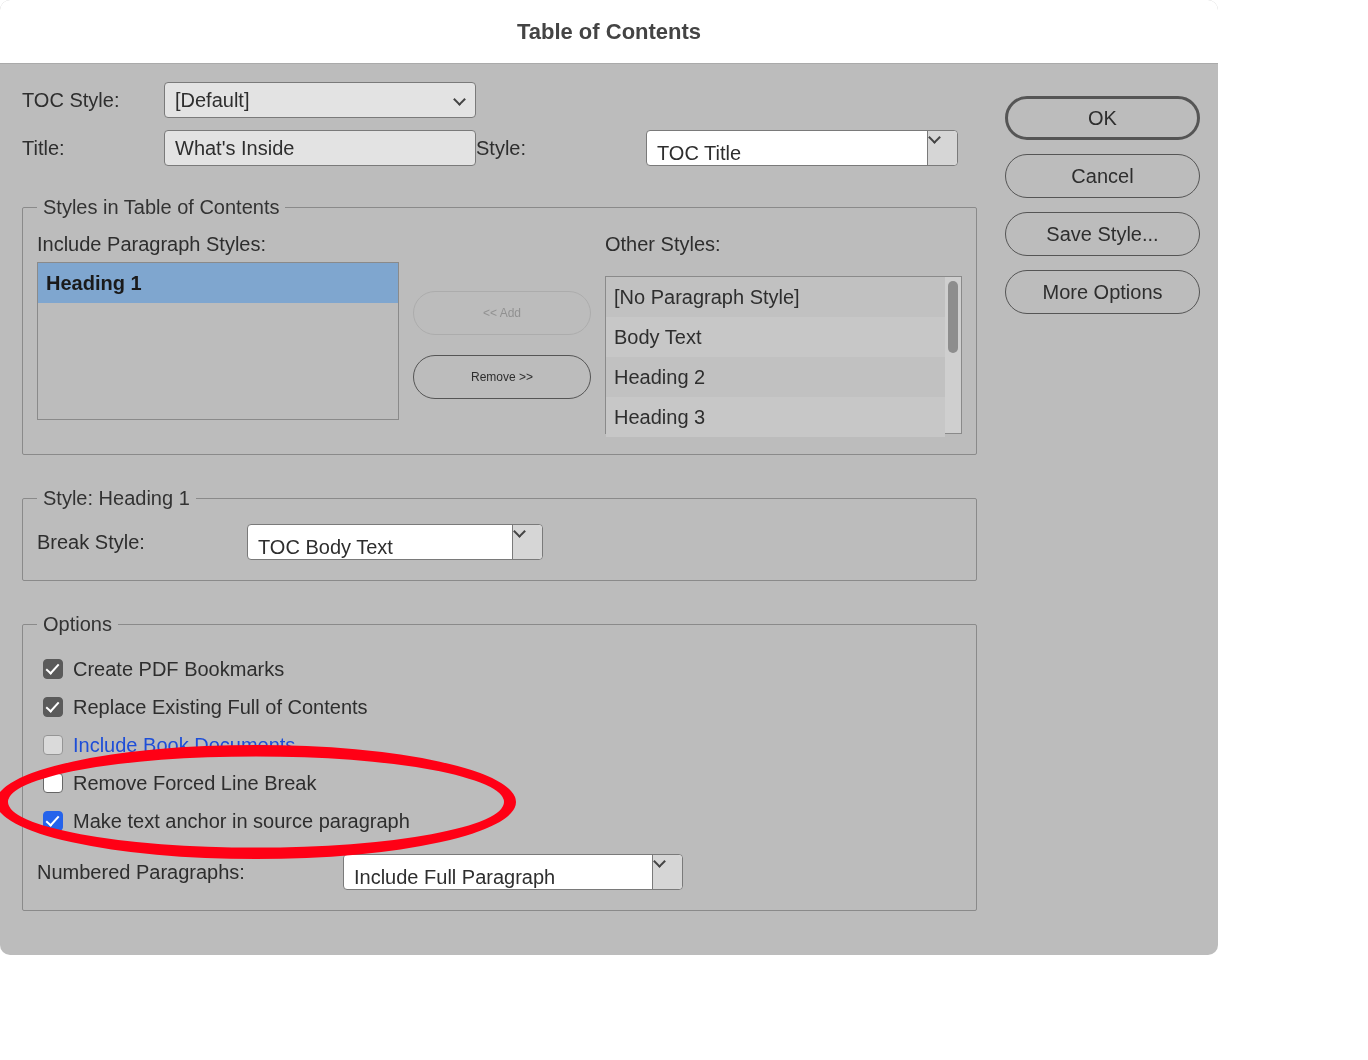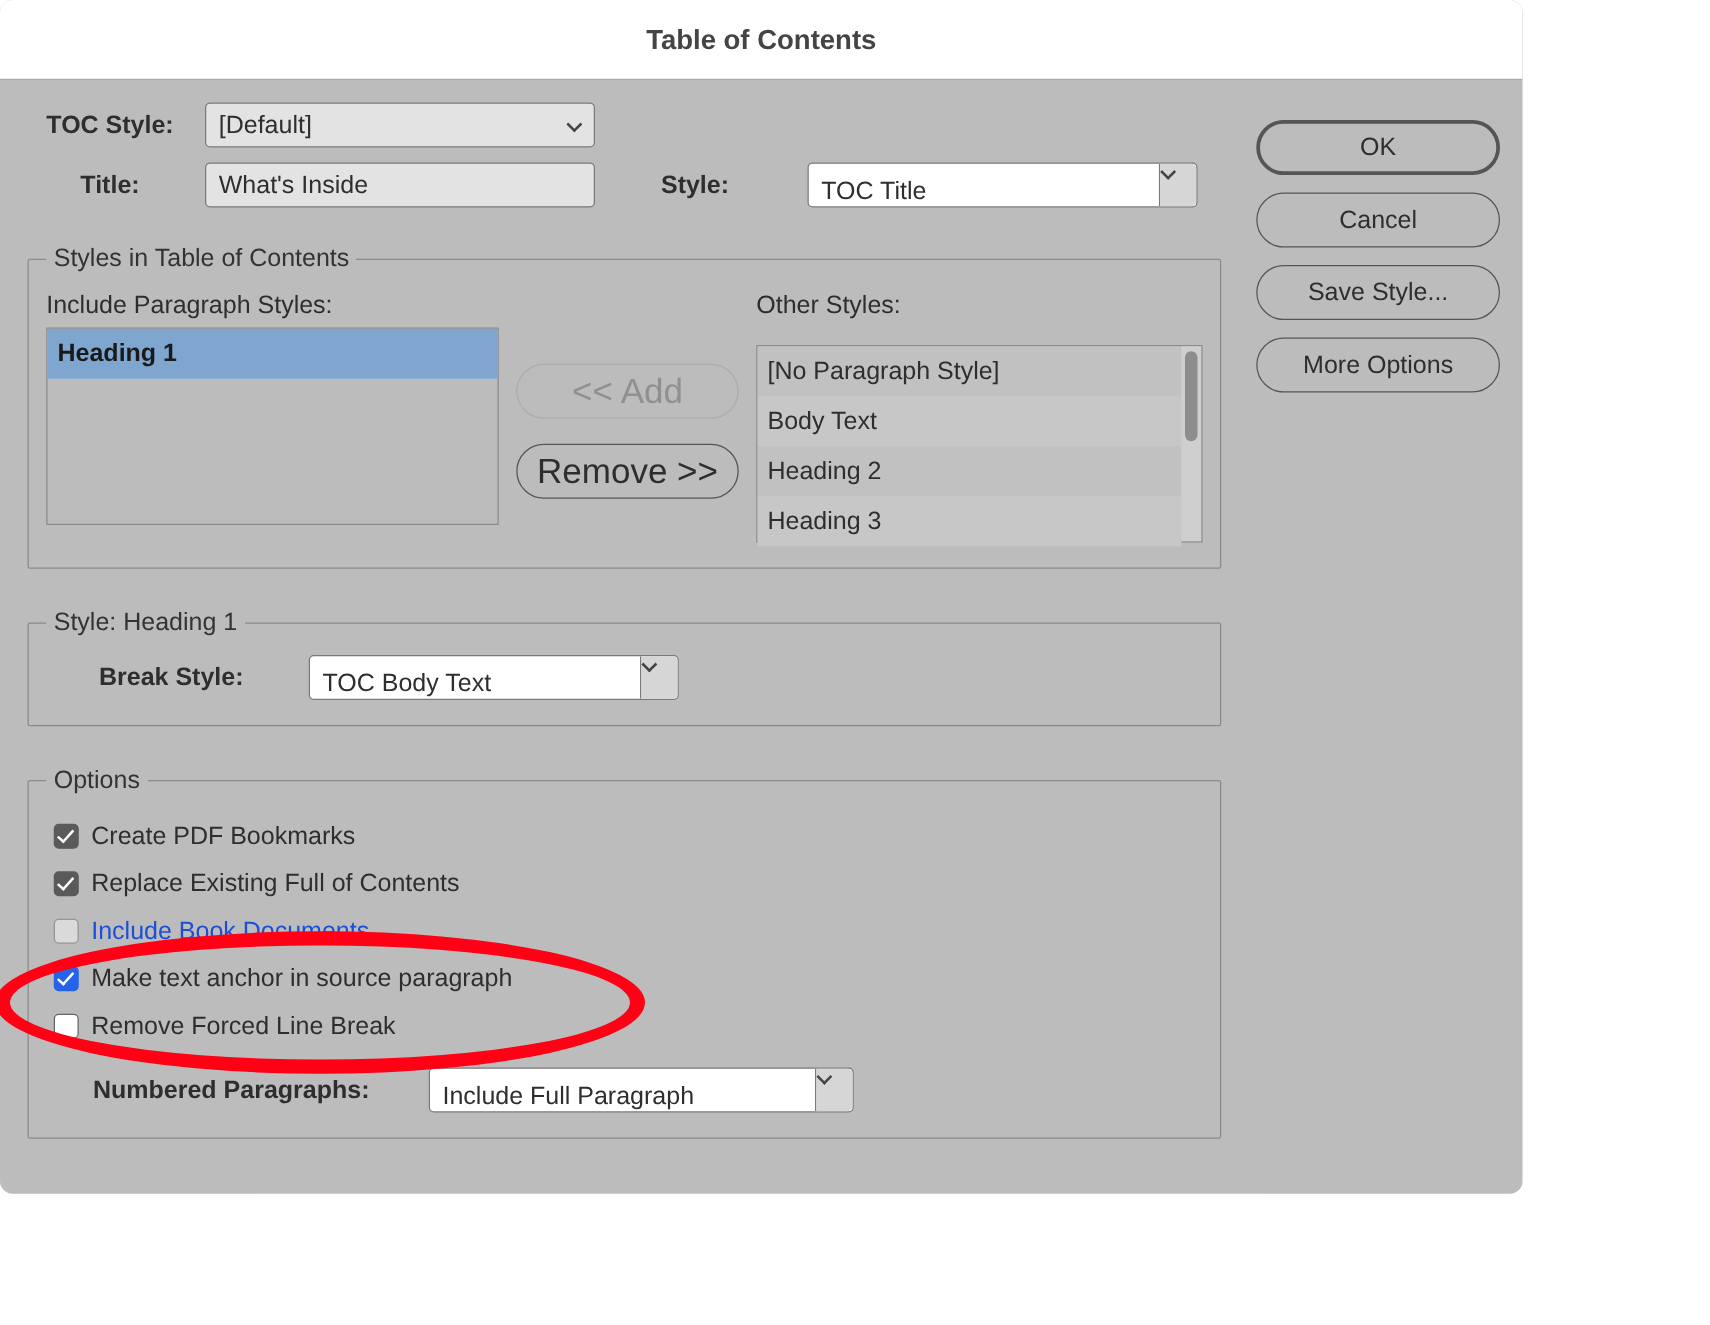--- a/index.html
+++ b/index.html
@@ -57,21 +57,21 @@
     align-items: center;
     justify-content: center;
     cursor: pointer;
   }
   .side-btn.primary {
     border-width: 3px;
     font-weight: 500;
   }
 
   .row { display: flex; align-items: center; margin-bottom: 12px; }
-  .lbl { text-align: center; margin-right: 10px; font-weight: bold; }
+  .lbl { text-align: left; margin-right: 10px; }
   .select-ish, .text-ish {
     height: 36px;
     border: 1px solid #7a7a7a;
     border-radius: 4px;
     background: #e3e3e3;
     display: flex;
     align-items: center;
     padding: 0 10px;
     position: relative;
     font-size: 20px;
@@ -158,21 +158,21 @@
     border-radius:5px;
   }
 
   .pill-btn {
     height: 44px;
     width: 178px;
     border-radius: 22px;
     border: 1.5px solid #555;
     background: #bcbcbc;
     display:flex; align-items:center; justify-content:center;
-    font-size:28px;
+    font-size:12px;
     cursor:pointer;
   }
   .pill-btn.disabled {
     opacity: .3;
     border-color:#888;
     cursor:default;
   }
 
   .chk-row {
     display:flex; align-items:center;
@@ -303,26 +303,26 @@
         </div>
         <div class="chk-row">
           <div class="chk on gray"></div>
           <span class="chk-lbl">Replace Existing Full of Contents</span>
         </div>
         <div class="chk-row">
           <div class="chk" style="opacity:.45"></div>
           <span class="chk-lbl disabled">Include Book Documents</span>
         </div>
         <div class="chk-row">
+          <div class="chk"></div>
+          <span class="chk-lbl">Remove Forced Line Break</span>
+        </div>
+        <div class="chk-row">
           <div class="chk on blue"></div>
           <span class="chk-lbl">Make text anchor in source paragraph</span>
-        </div>
-        <div class="chk-row">
-          <div class="chk"></div>
-          <span class="chk-lbl">Remove Forced Line Break</span>
         </div>
 
         <div class="row" style="margin:14px 0 0 0">
           <div class="lbl" style="width:296px">Numbered Paragraphs:</div>
           <div class="select-ish white-bg" style="width:340px;padding-right:34px">
             <span>Include Full Paragraph</span>
             <span class="split-chev">
               <span class="chev" style="position:static"></span>
             </span>
           </div>

